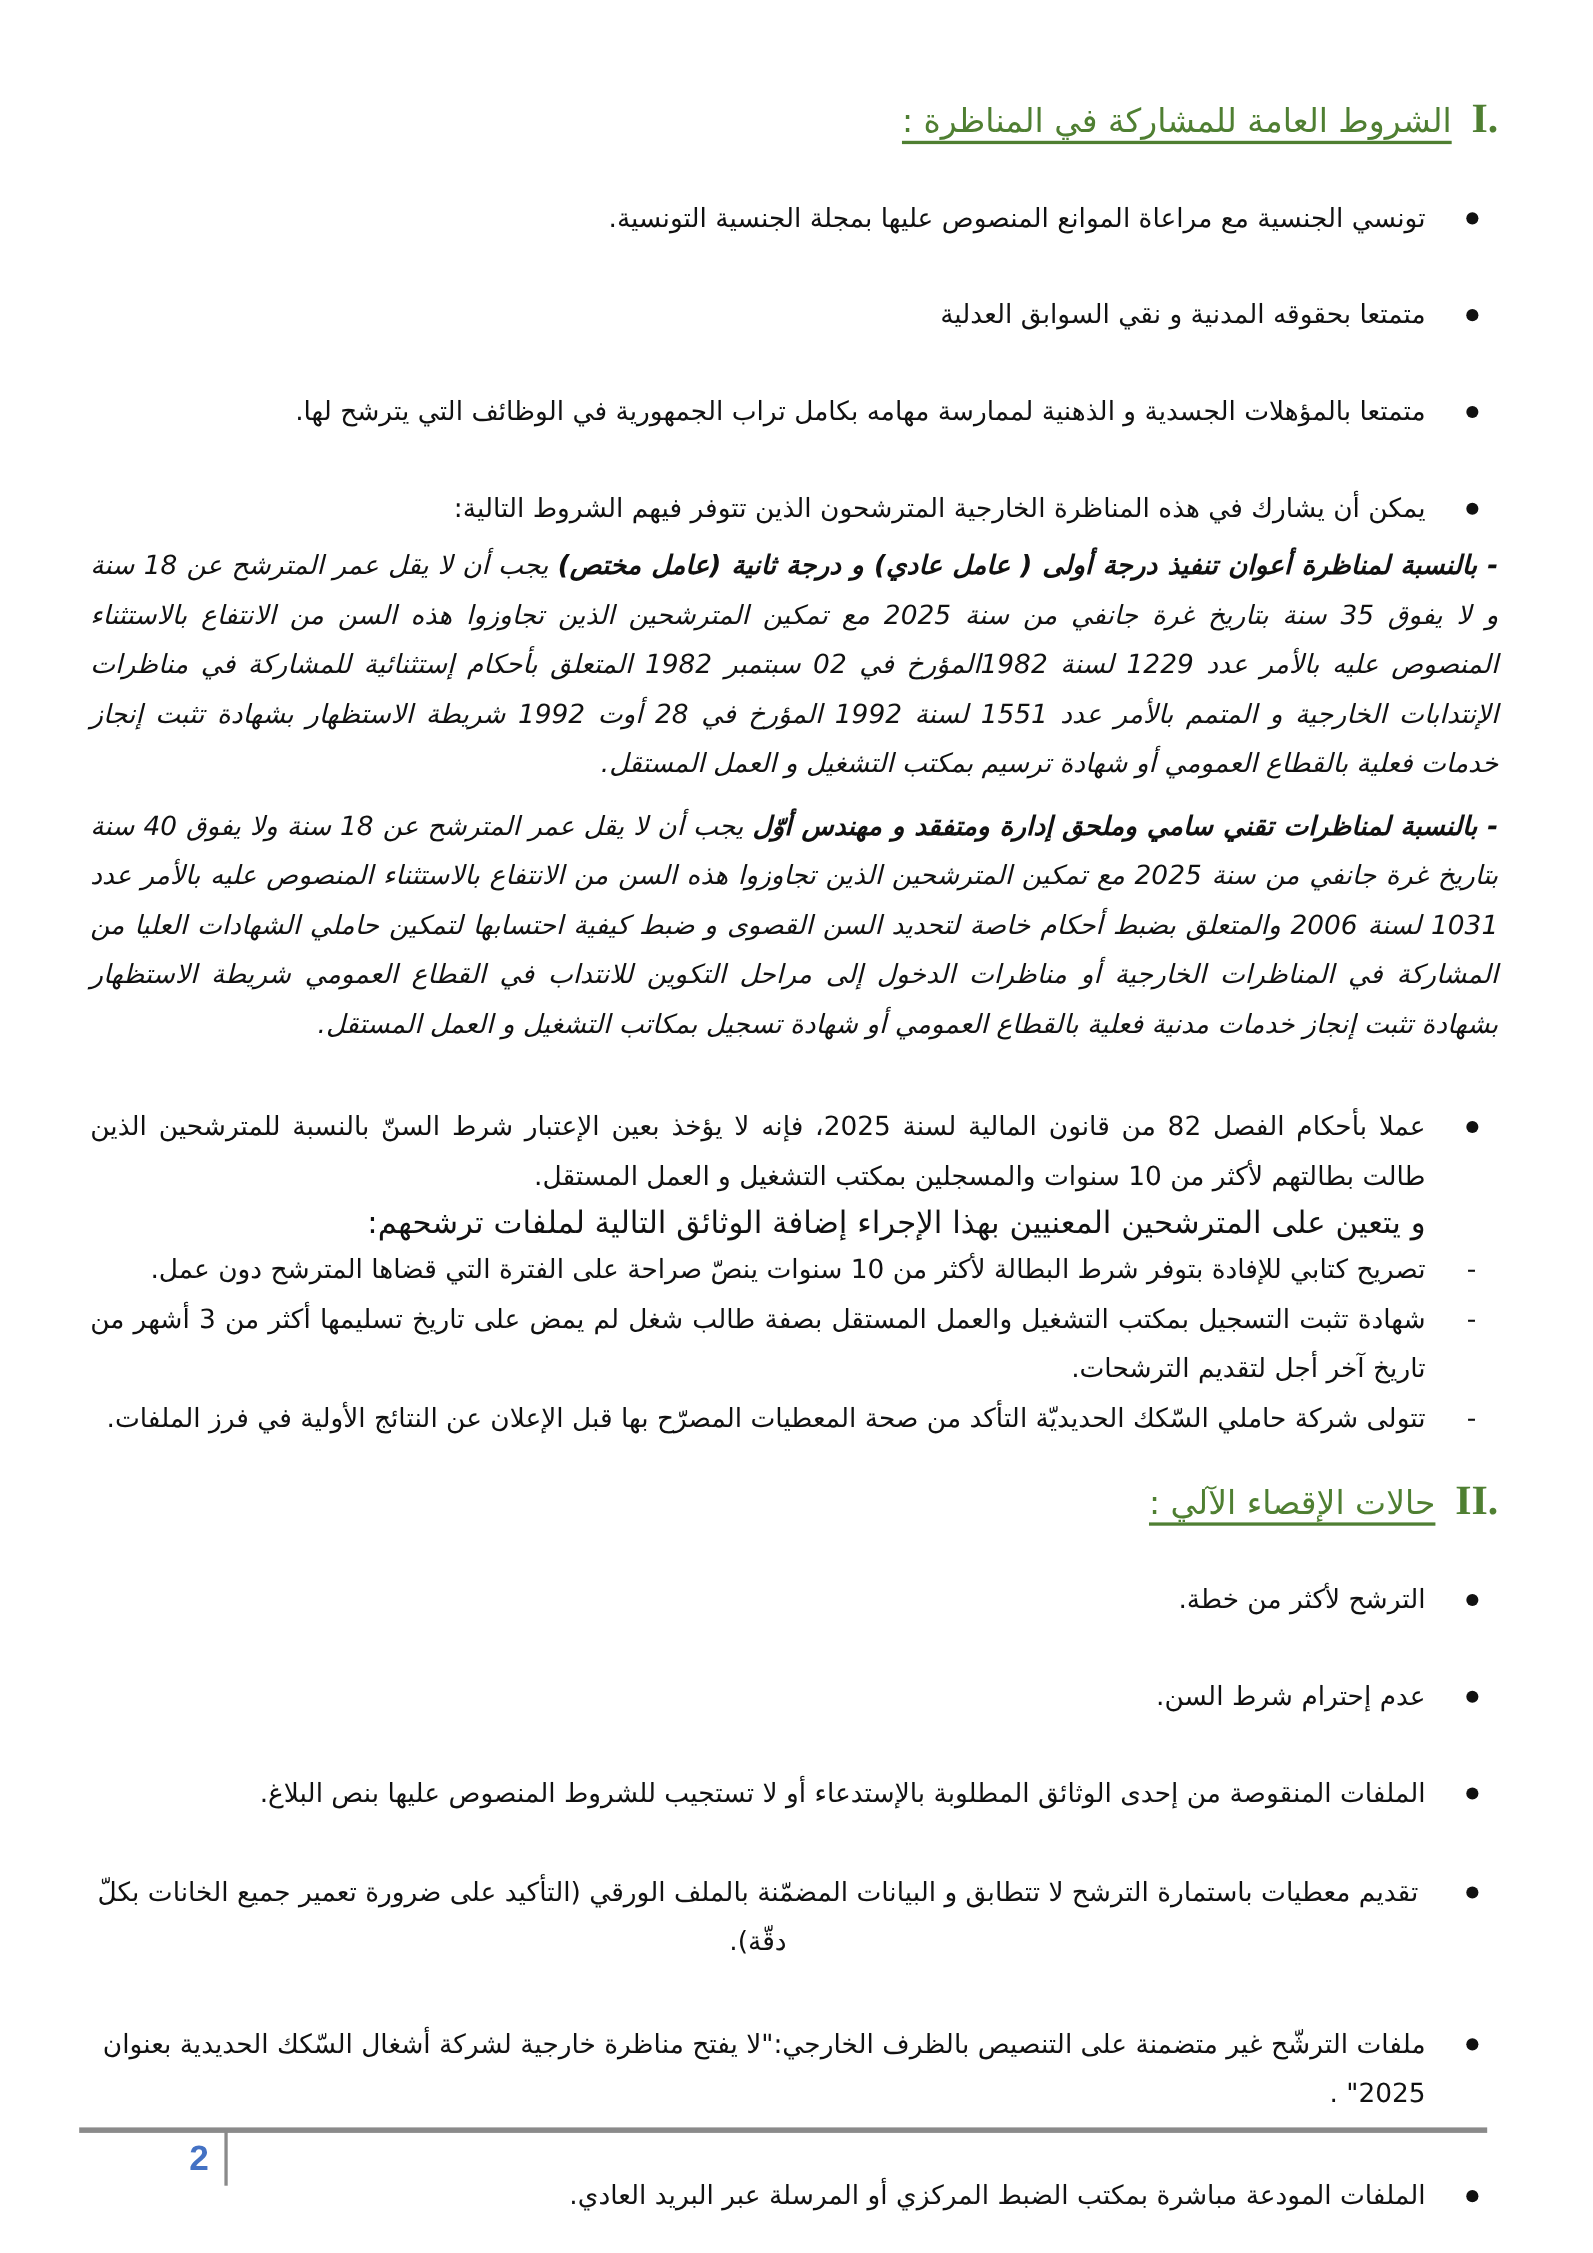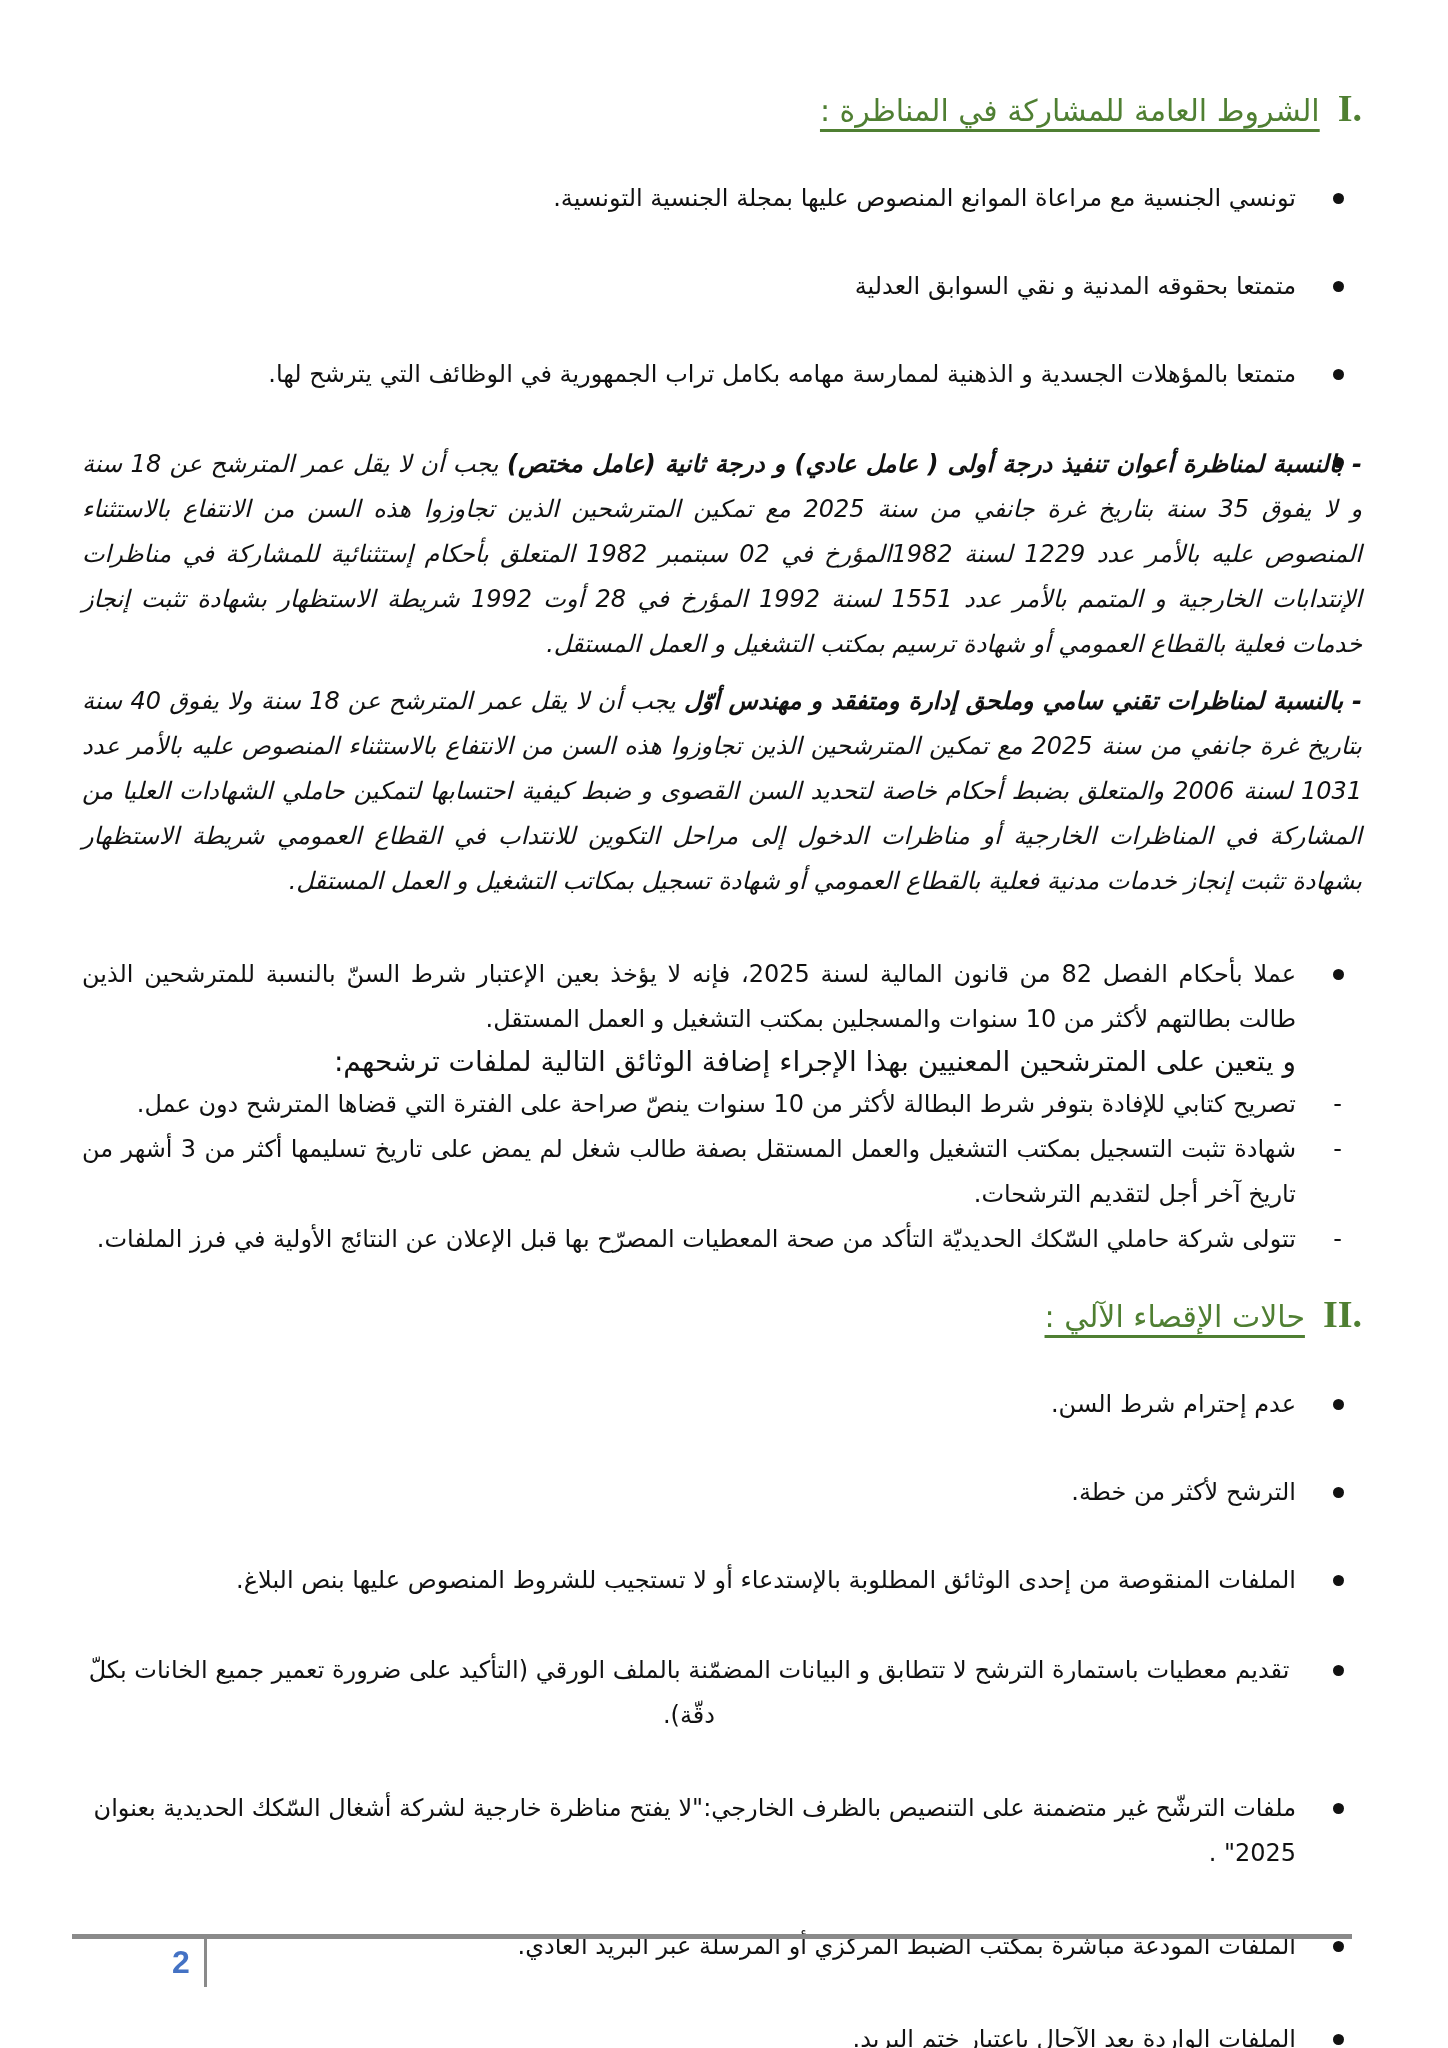--- a/index.html
+++ b/index.html
@@ -38,21 +38,21 @@
 
     <div class="section-heading">
       <span class="section-num">I.</span>
       <span class="section-title">الشروط العامة للمشاركة في المناظرة :</span>
     </div>
 
     <ul class="bullets">
       <li><span class="dot"></span><span>تونسي الجنسية مع مراعاة الموانع المنصوص عليها بمجلة الجنسية التونسية.</span></li>
       <li><span class="dot"></span><span>متمتعا بحقوقه المدنية و نقي السوابق العدلية</span></li>
       <li><span class="dot"></span><span>متمتعا بالمؤهلات الجسدية و الذهنية لممارسة مهامه بكامل تراب الجمهورية في الوظائف التي يترشح لها.</span></li>
-      <li><span class="dot"></span></li>
+      <li><span class="dot"></span><span>يمكن أن يشارك في هذه المناظرة الخارجية المترشحون الذين تتوفر فيهم الشروط التالية:</span></li>
     </ul>
 
     <p class="para"><b>- بالنسبة لمناظرة أعوان تنفيذ درجة أولى ( عامل عادي) و درجة ثانية (عامل مختص)</b><span> يجب أن لا يقل عمر المترشح عن 18 سنة و لا يفوق 35 سنة بتاريخ غرة جانفي من سنة 2025 مع تمكين المترشحين الذين تجاوزوا هذه السن من الانتفاع بالاستثناء المنصوص عليه بالأمر عدد 1229 لسنة 1982المؤرخ في 02 سبتمبر 1982 المتعلق بأحكام إستثنائية للمشاركة في مناظرات الإنتدابات الخارجية و المتمم بالأمر عدد 1551 لسنة 1992 المؤرخ في 28 أوت 1992 شريطة الاستظهار بشهادة تثبت إنجاز خدمات فعلية بالقطاع العمومي أو شهادة ترسيم بمكتب التشغيل و العمل المستقل.</span></p>
 
     <p class="para"><b>- بالنسبة لمناظرات تقني سامي وملحق إدارة ومتفقد و مهندس أوّل</b><span> يجب أن لا يقل عمر المترشح عن 18 سنة ولا يفوق 40 سنة بتاريخ غرة جانفي من سنة 2025 مع تمكين المترشحين الذين تجاوزوا هذه السن من الانتفاع بالاستثناء المنصوص عليه بالأمر عدد 1031 لسنة 2006 والمتعلق بضبط أحكام خاصة لتحديد السن القصوى و ضبط كيفية احتسابها لتمكين حاملي الشهادات العليا من المشاركة في المناظرات الخارجية أو مناظرات الدخول إلى مراحل التكوين للانتداب في القطاع العمومي شريطة الاستظهار بشهادة تثبت إنجاز خدمات مدنية فعلية بالقطاع العمومي أو شهادة تسجيل بمكاتب التشغيل و العمل المستقل.</span></p>
 
     <ul class="bullets">
       <li style="line-height:45px;text-align:justify;text-align-last:right;"><span class="dot" style="top:17px;"></span><span>عملا بأحكام الفصل 82 من قانون المالية لسنة 2025، فإنه لا يؤخذ بعين الإعتبار شرط السنّ بالنسبة للمترشحين الذين طالت بطالتهم لأكثر من 10 سنوات والمسجلين بمكتب التشغيل و العمل المستقل.</span></li>
     </ul>
 
@@ -65,22 +65,22 @@
     </ul>
 
     <div class="gap"></div>
 
     <div class="section-heading">
       <span class="section-num">II.</span>
       <span class="section-title">حالات الإقصاء الآلي :</span>
     </div>
 
     <ul class="bullets">
+      <li><span class="dot"></span><span>الترشح لأكثر من خطة.</span></li>
       <li><span class="dot"></span><span>عدم إحترام شرط السن.</span></li>
-      <li><span class="dot"></span><span>الترشح لأكثر من خطة.</span></li>
       <li><span class="dot"></span><span>الملفات المنقوصة من إحدى الوثائق المطلوبة بالإستدعاء أو لا تستجيب للشروط المنصوص عليها بنص البلاغ.</span></li>
       <li style="line-height:45px;text-align:center;"><span class="dot" style="top:17px;"></span><span>تقديم معطيات باستمارة الترشح لا تتطابق و البيانات المضمّنة بالملف الورقي (التأكيد على ضرورة تعمير جميع الخانات بكلّ دقّة).</span></li>
       <li style="line-height:45px;"><span class="dot" style="top:17px;"></span><span>ملفات الترشّح غير متضمنة على التنصيص بالظرف الخارجي:"لا يفتح مناظرة خارجية لشركة أشغال السّكك الحديدية بعنوان 2025" .</span></li>
       <li style="line-height:45px;"><span class="dot" style="top:17px;"></span><span>الملفات المودعة مباشرة بمكتب الضبط المركزي أو المرسلة عبر البريد العادي.</span></li>
       <li style="line-height:45px;"><span class="dot" style="top:17px;"></span><span>الملفات الواردة بعد الآجال باعتبار ختم البريد.</span></li>
     </ul>
   </div>
 
   <div class="footer-rule"></div>
   <div class="footer-tick"></div>

